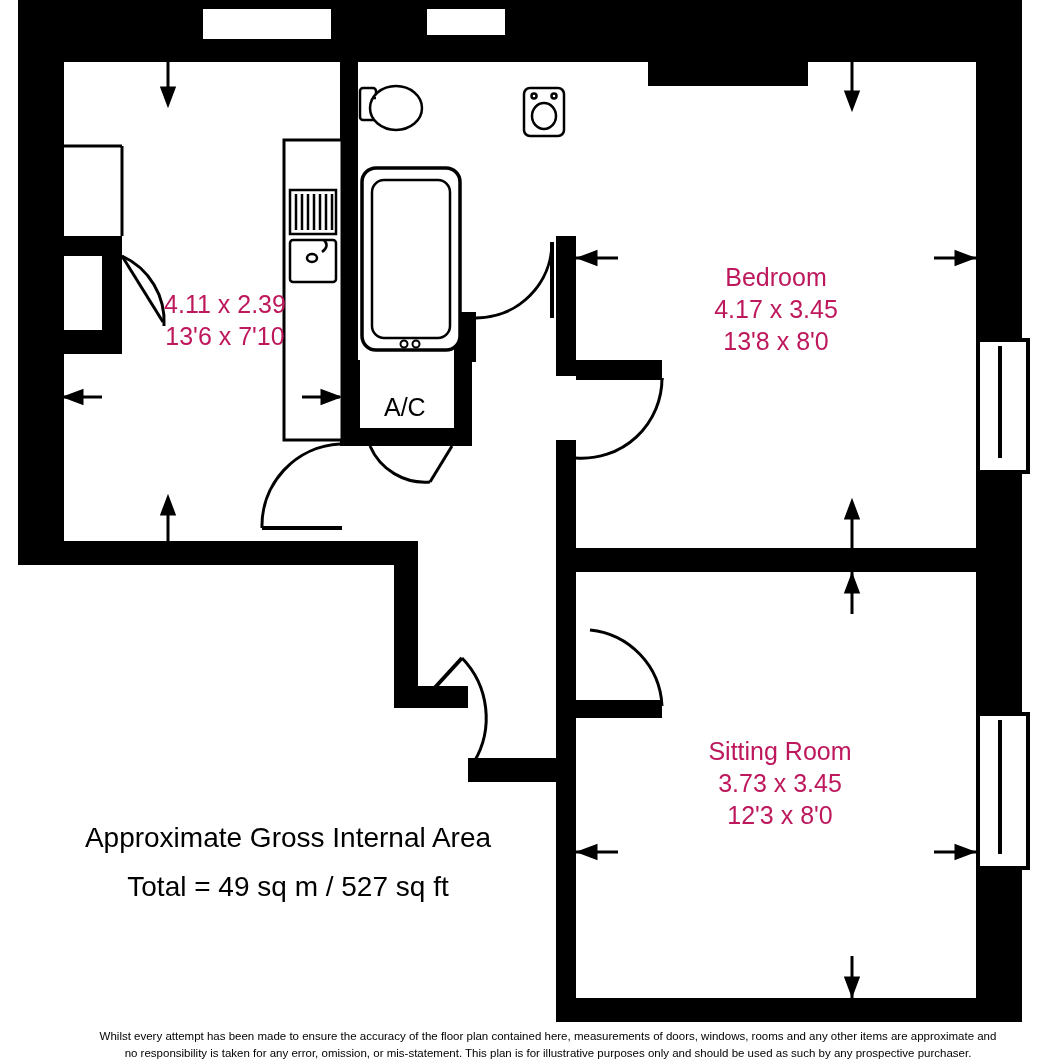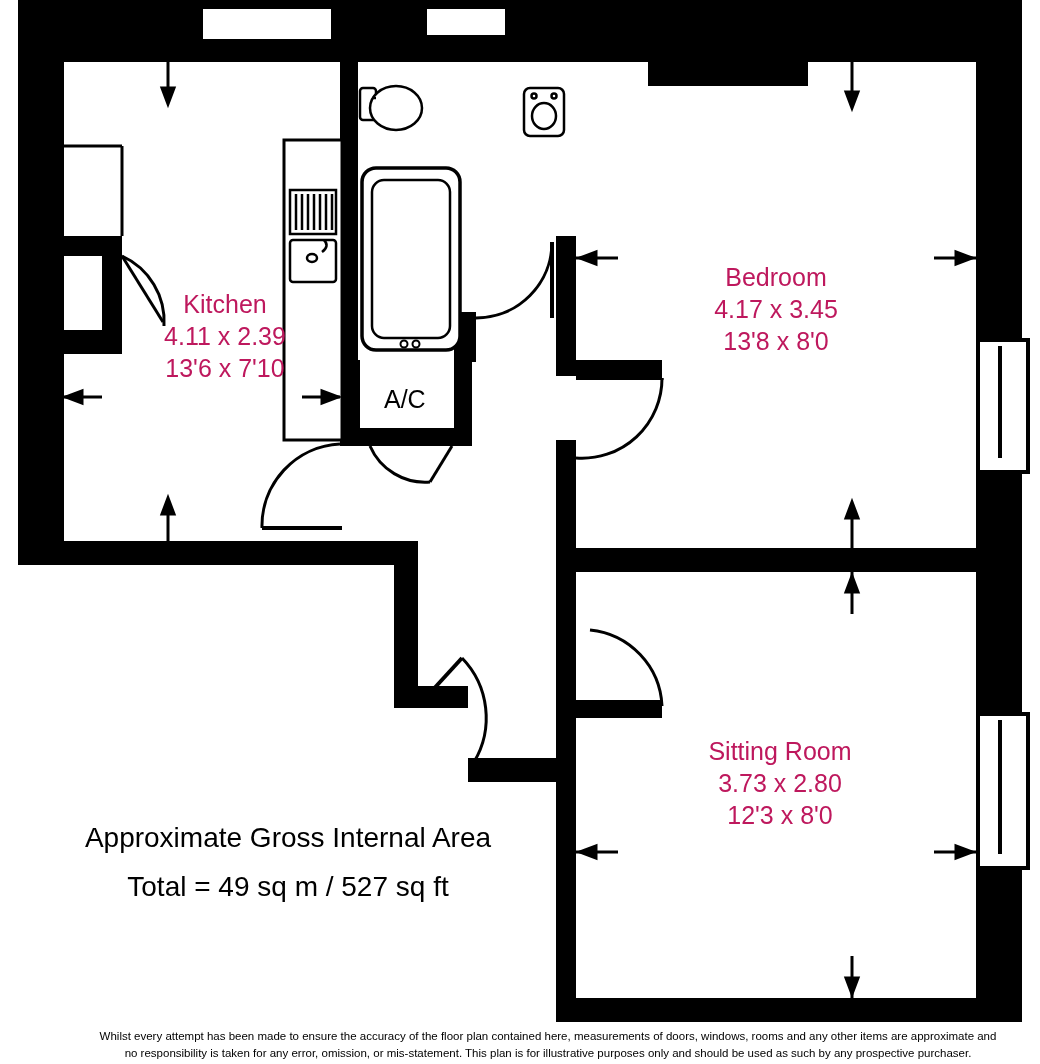--- a/index.html
+++ b/index.html
@@ -242,38 +242,37 @@
 
       <line x1="576" y1="852" x2="618" y2="852"></line>
       <polygon points="580,852 596,846 596,858"></polygon>
 
       <line x1="976" y1="852" x2="934" y2="852"></line>
       <polygon points="972,852 956,846 956,858"></polygon>
     </g>
   </svg>
 
   <div class="room-label" style="left:125px; top:288px; width:200px;">
-    <div class="name">Kitchen</div>
     <div class="dim">4.11 x 2.39</div>
     <div class="dim">13'6 x 7'10</div>
   </div>
 
   <div class="room-label" style="left:676px; top:261px; width:200px;">
     <div class="name">Bedroom</div>
     <div class="dim">4.17 x 3.45</div>
     <div class="dim">13'8 x 8'0</div>
   </div>
 
   <div class="room-label" style="left:678px; top:735px; width:204px;">
     <div class="name">Sitting Room</div>
-    <div class="dim">3.73 x 2.80</div>
+    <div class="dim">3.73 x 3.45</div>
     <div class="dim">12'3 x 8'0</div>
   </div>
 
-  <div class="ac-label" style="left:384px; top:385px;">A/C</div>
+  <div class="ac-label" style="left:384px; top:393px;">A/C</div>
 
   <div class="area-block">
     <div class="line1">Approximate Gross Internal Area</div>
     <div class="line2">Total = 49 sq m / 527 sq ft</div>
   </div>
 
   <div class="disclaimer">
     <div>Whilst every attempt has been made to ensure the accuracy of the floor plan contained here, measurements of doors, windows, rooms and any other items are approximate and</div>
     <div>no responsibility is taken for any error, omission, or mis-statement. This plan is for illustrative purposes only and should be used as such by any prospective purchaser.</div>
   </div>

